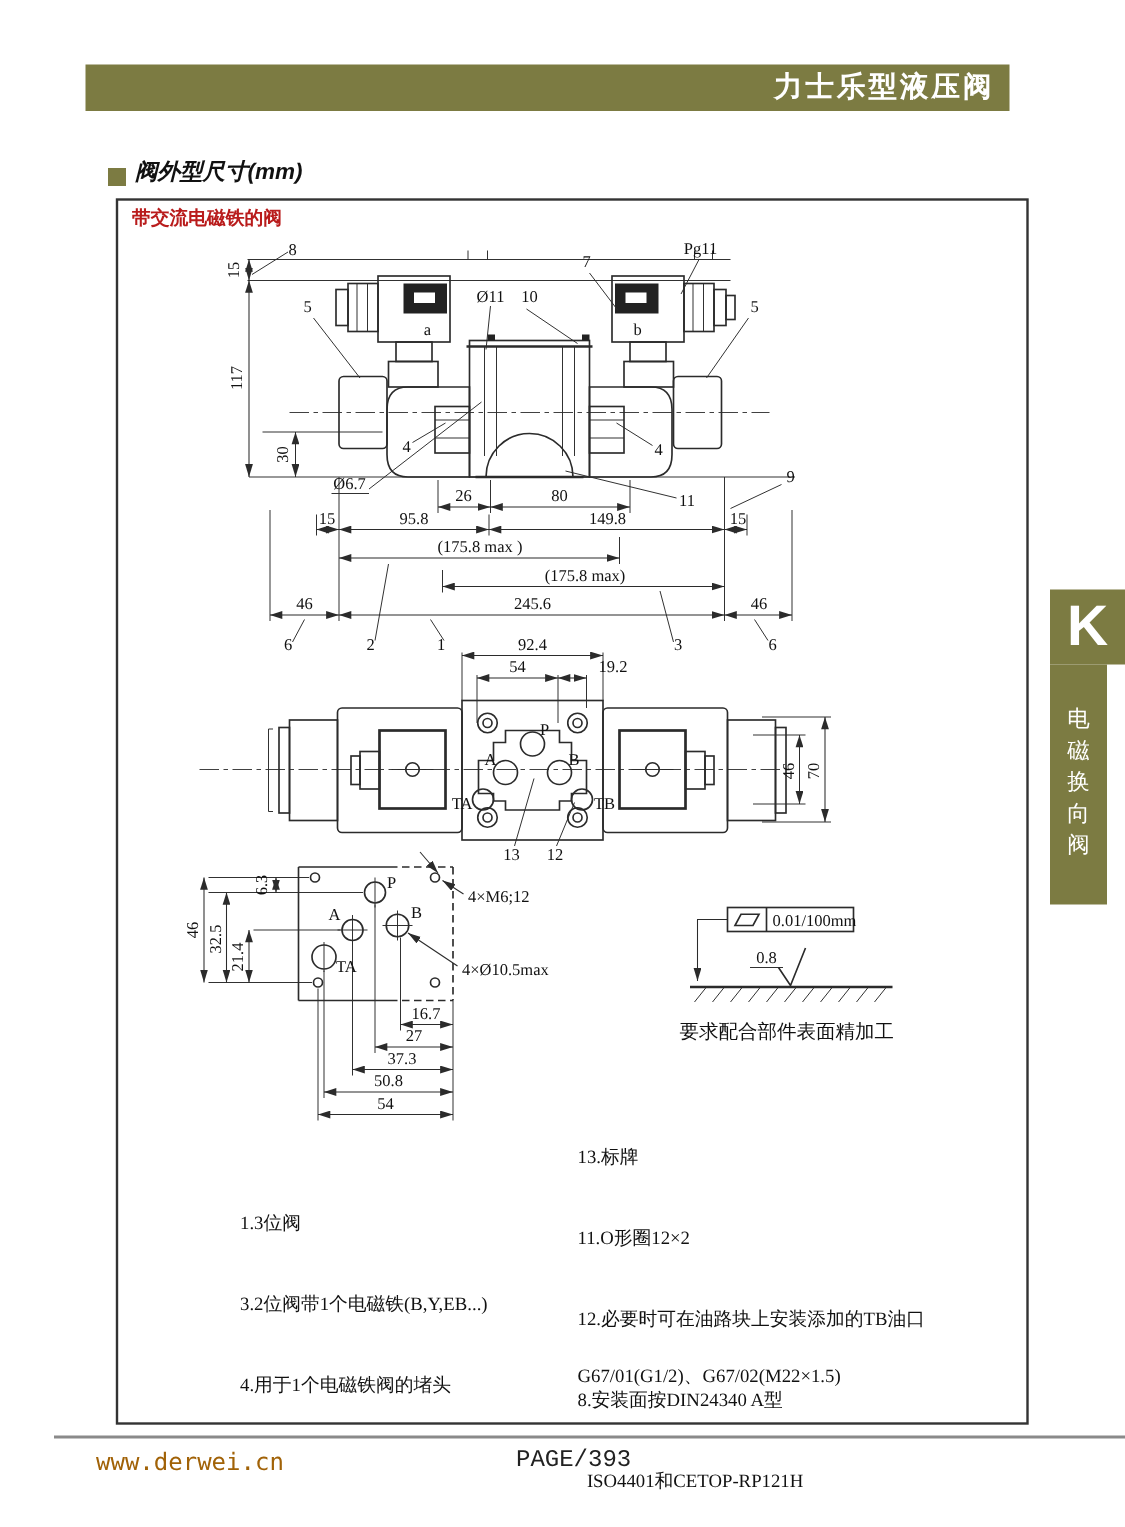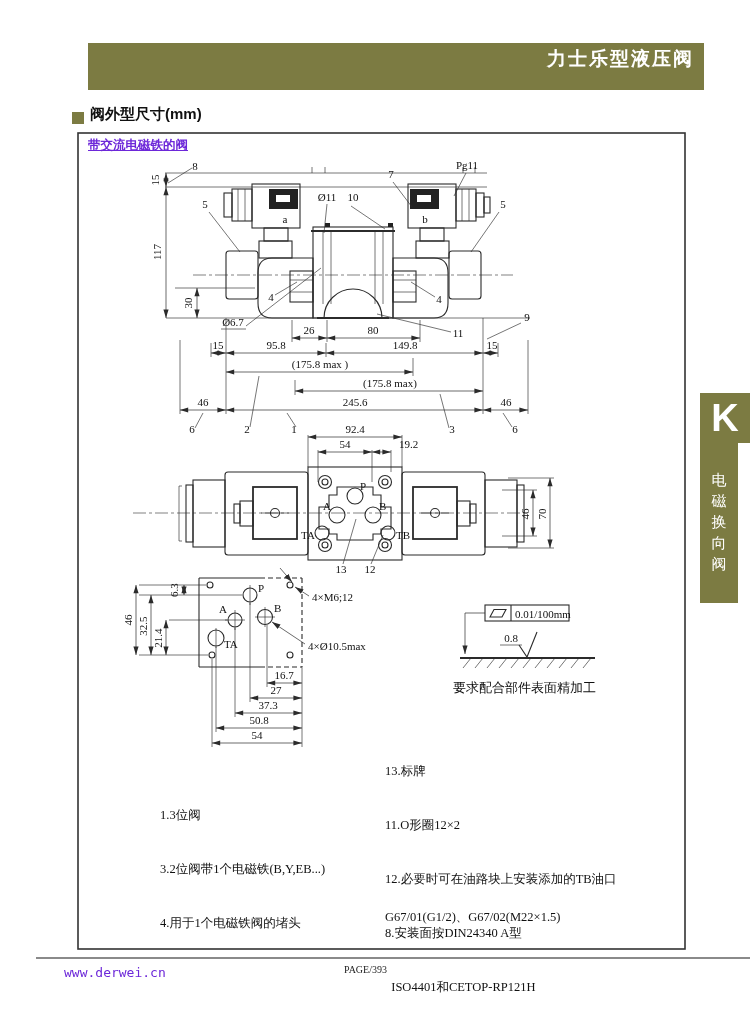--- a/index.html
+++ b/index.html
@@ -1,37 +1,37 @@
 <!DOCTYPE html>
 <html><head>
 <meta charset="utf-8">
 <style>
   html,body{margin:0;padding:0;background:#e8e8e6;}
   .page{position:relative;width:750px;height:1018px;background:#ffffff;overflow:hidden;
         font-family:"Liberation Sans",sans-serif;}
-  .hdrbar{position:absolute;left:88px;top:43px;width:616px;height:47px;background:#7c7b42;
+  .hdrbar{position:absolute;left:57px;top:43px;width:616px;height:31px;background:#7c7b42;
           color:#fff;font-size:19px;font-weight:bold;text-align:right;line-height:31px;
           padding-right:10px;box-sizing:border-box;letter-spacing:2px;}
   .bullet{position:absolute;left:72px;top:112px;width:12px;height:12px;background:#7c7b42;}
-  .sectitle{position:absolute;left:90px;top:105px;font-size:15px;font-weight:bold;color:#111;}
-  .boxlabel{position:absolute;left:88px;top:137px;font-size:12.5px;font-weight:bold;color:#6d28d9;
-            font-family:"Liberation Serif",serif;text-decoration:underline;}
+  .sectitle{position:absolute;left:90px;top:105px;font-size:15px;font-weight:bold;color:#111;font-style:italic;}
+  .boxlabel{position:absolute;left:88px;top:137px;font-size:12.5px;font-weight:bold;color:#b91c1c;
+            font-family:"Liberation Serif",serif;}
   .notes{position:absolute;color:#111;font-family:"Liberation Serif",serif;
          font-size:12.5px;line-height:18px;white-space:pre;}
   .ktab{position:absolute;left:700px;top:393px;width:50px;height:50px;background:#7c7b42;
         color:#fff;display:flex;align-items:center;justify-content:center;
         font-size:38px;font-weight:bold;}
   .kstrip{position:absolute;left:700px;top:443px;width:38px;height:160px;background:#7c7b42;
           color:#fff;display:flex;flex-direction:column;align-items:center;
           padding-top:26px;box-sizing:border-box;font-size:15px;line-height:21px;}
   .ftline{position:absolute;left:36px;top:957px;width:714px;border-top:2px solid #8a8a8a;}
   .ftu{position:absolute;left:64px;top:965px;font-family:"DejaVu Sans Mono",monospace;
-       font-size:13px;color:#6d28d9;}
-  .ftp{position:absolute;left:344px;top:964px;font-family:Liberation Serif, serif;
-       font-size:10px;color:#222;}
+       font-size:16px;color:#a16207;}
+  .ftp{position:absolute;left:344px;top:964px;font-family:Liberation Mono, monospace;
+       font-size:16px;color:#222;}
   svg{position:absolute;left:75px;top:130px;}
   svg .ln{stroke:#2b2b2b;stroke-width:1.1;fill:none;}
   svg .lw{stroke:#2b2b2b;stroke-width:1.8;fill:none;}
   svg .th{stroke:#2b2b2b;stroke-width:0.65;fill:none;}
   svg .dl{stroke:#2b2b2b;stroke-width:0.7;fill:none;}
   svg .cl{stroke:#2b2b2b;stroke-width:0.6;fill:none;stroke-dasharray:13 3 3 3;}
   svg .da{stroke-dasharray:5 3;}
   svg text{font-family:"Liberation Serif",serif;font-size:11px;fill:#111;}
   svg .cj{font-size:13px;}
   svg .mid{text-anchor:middle;}

